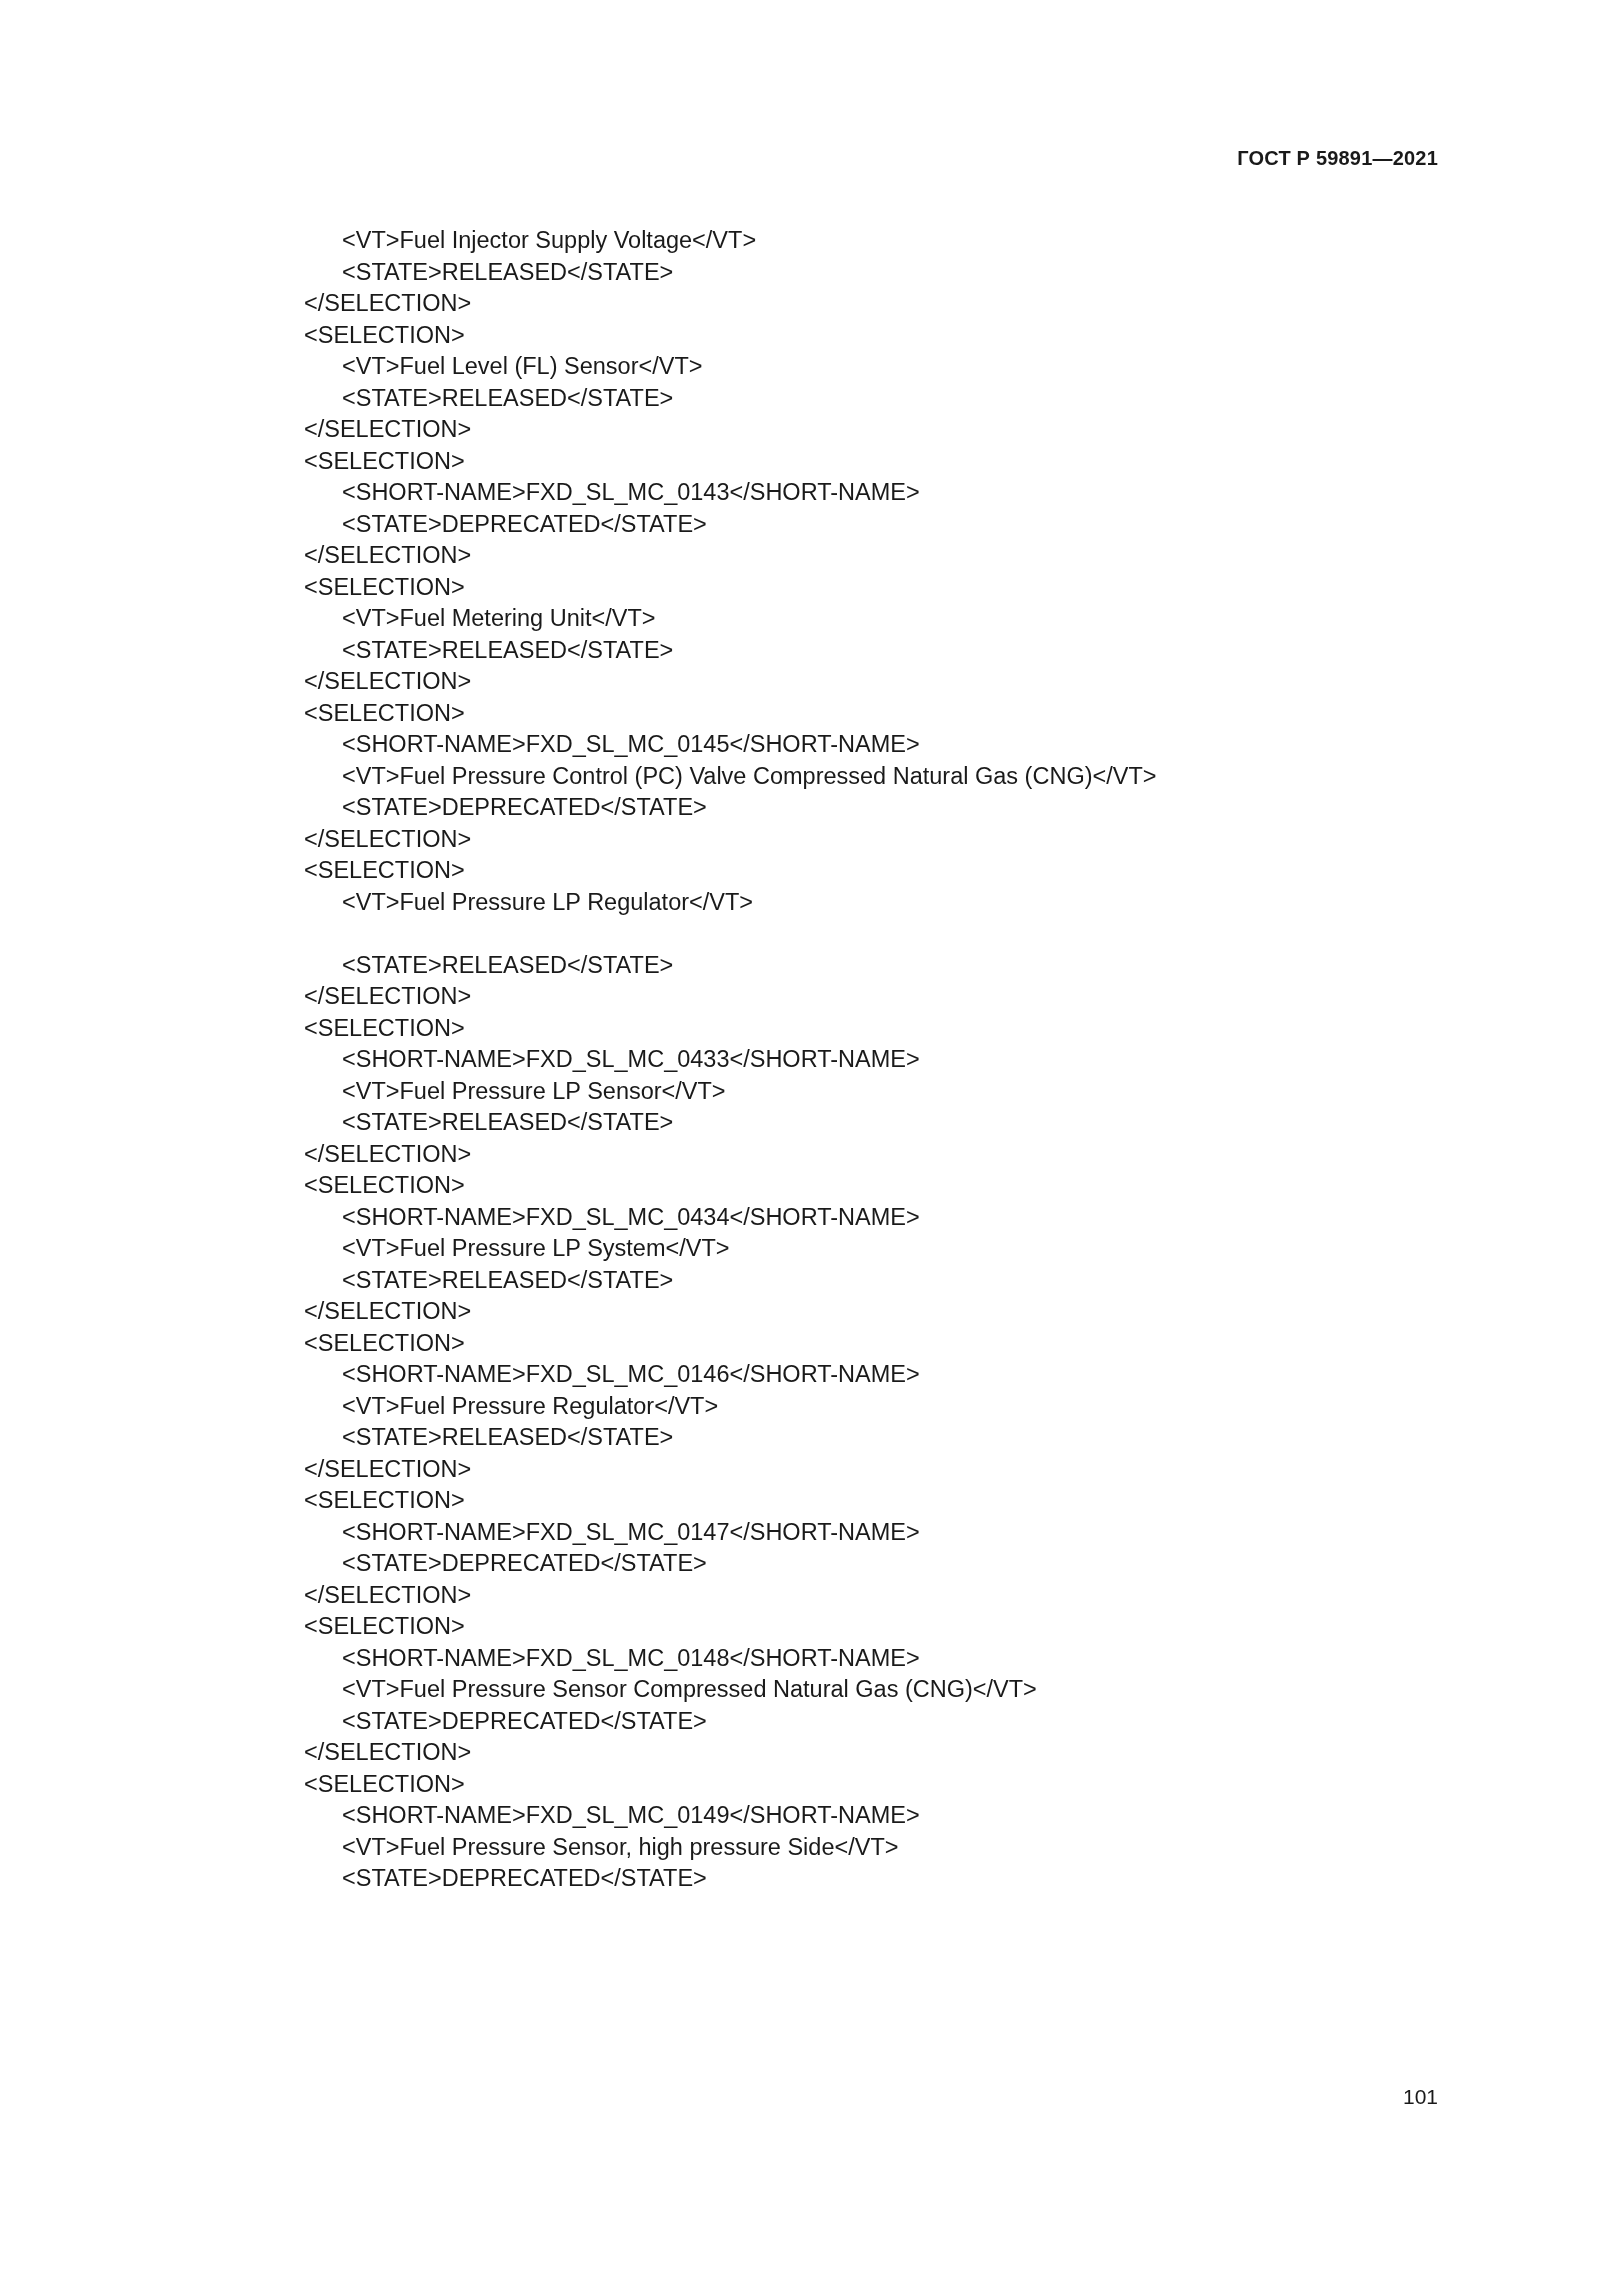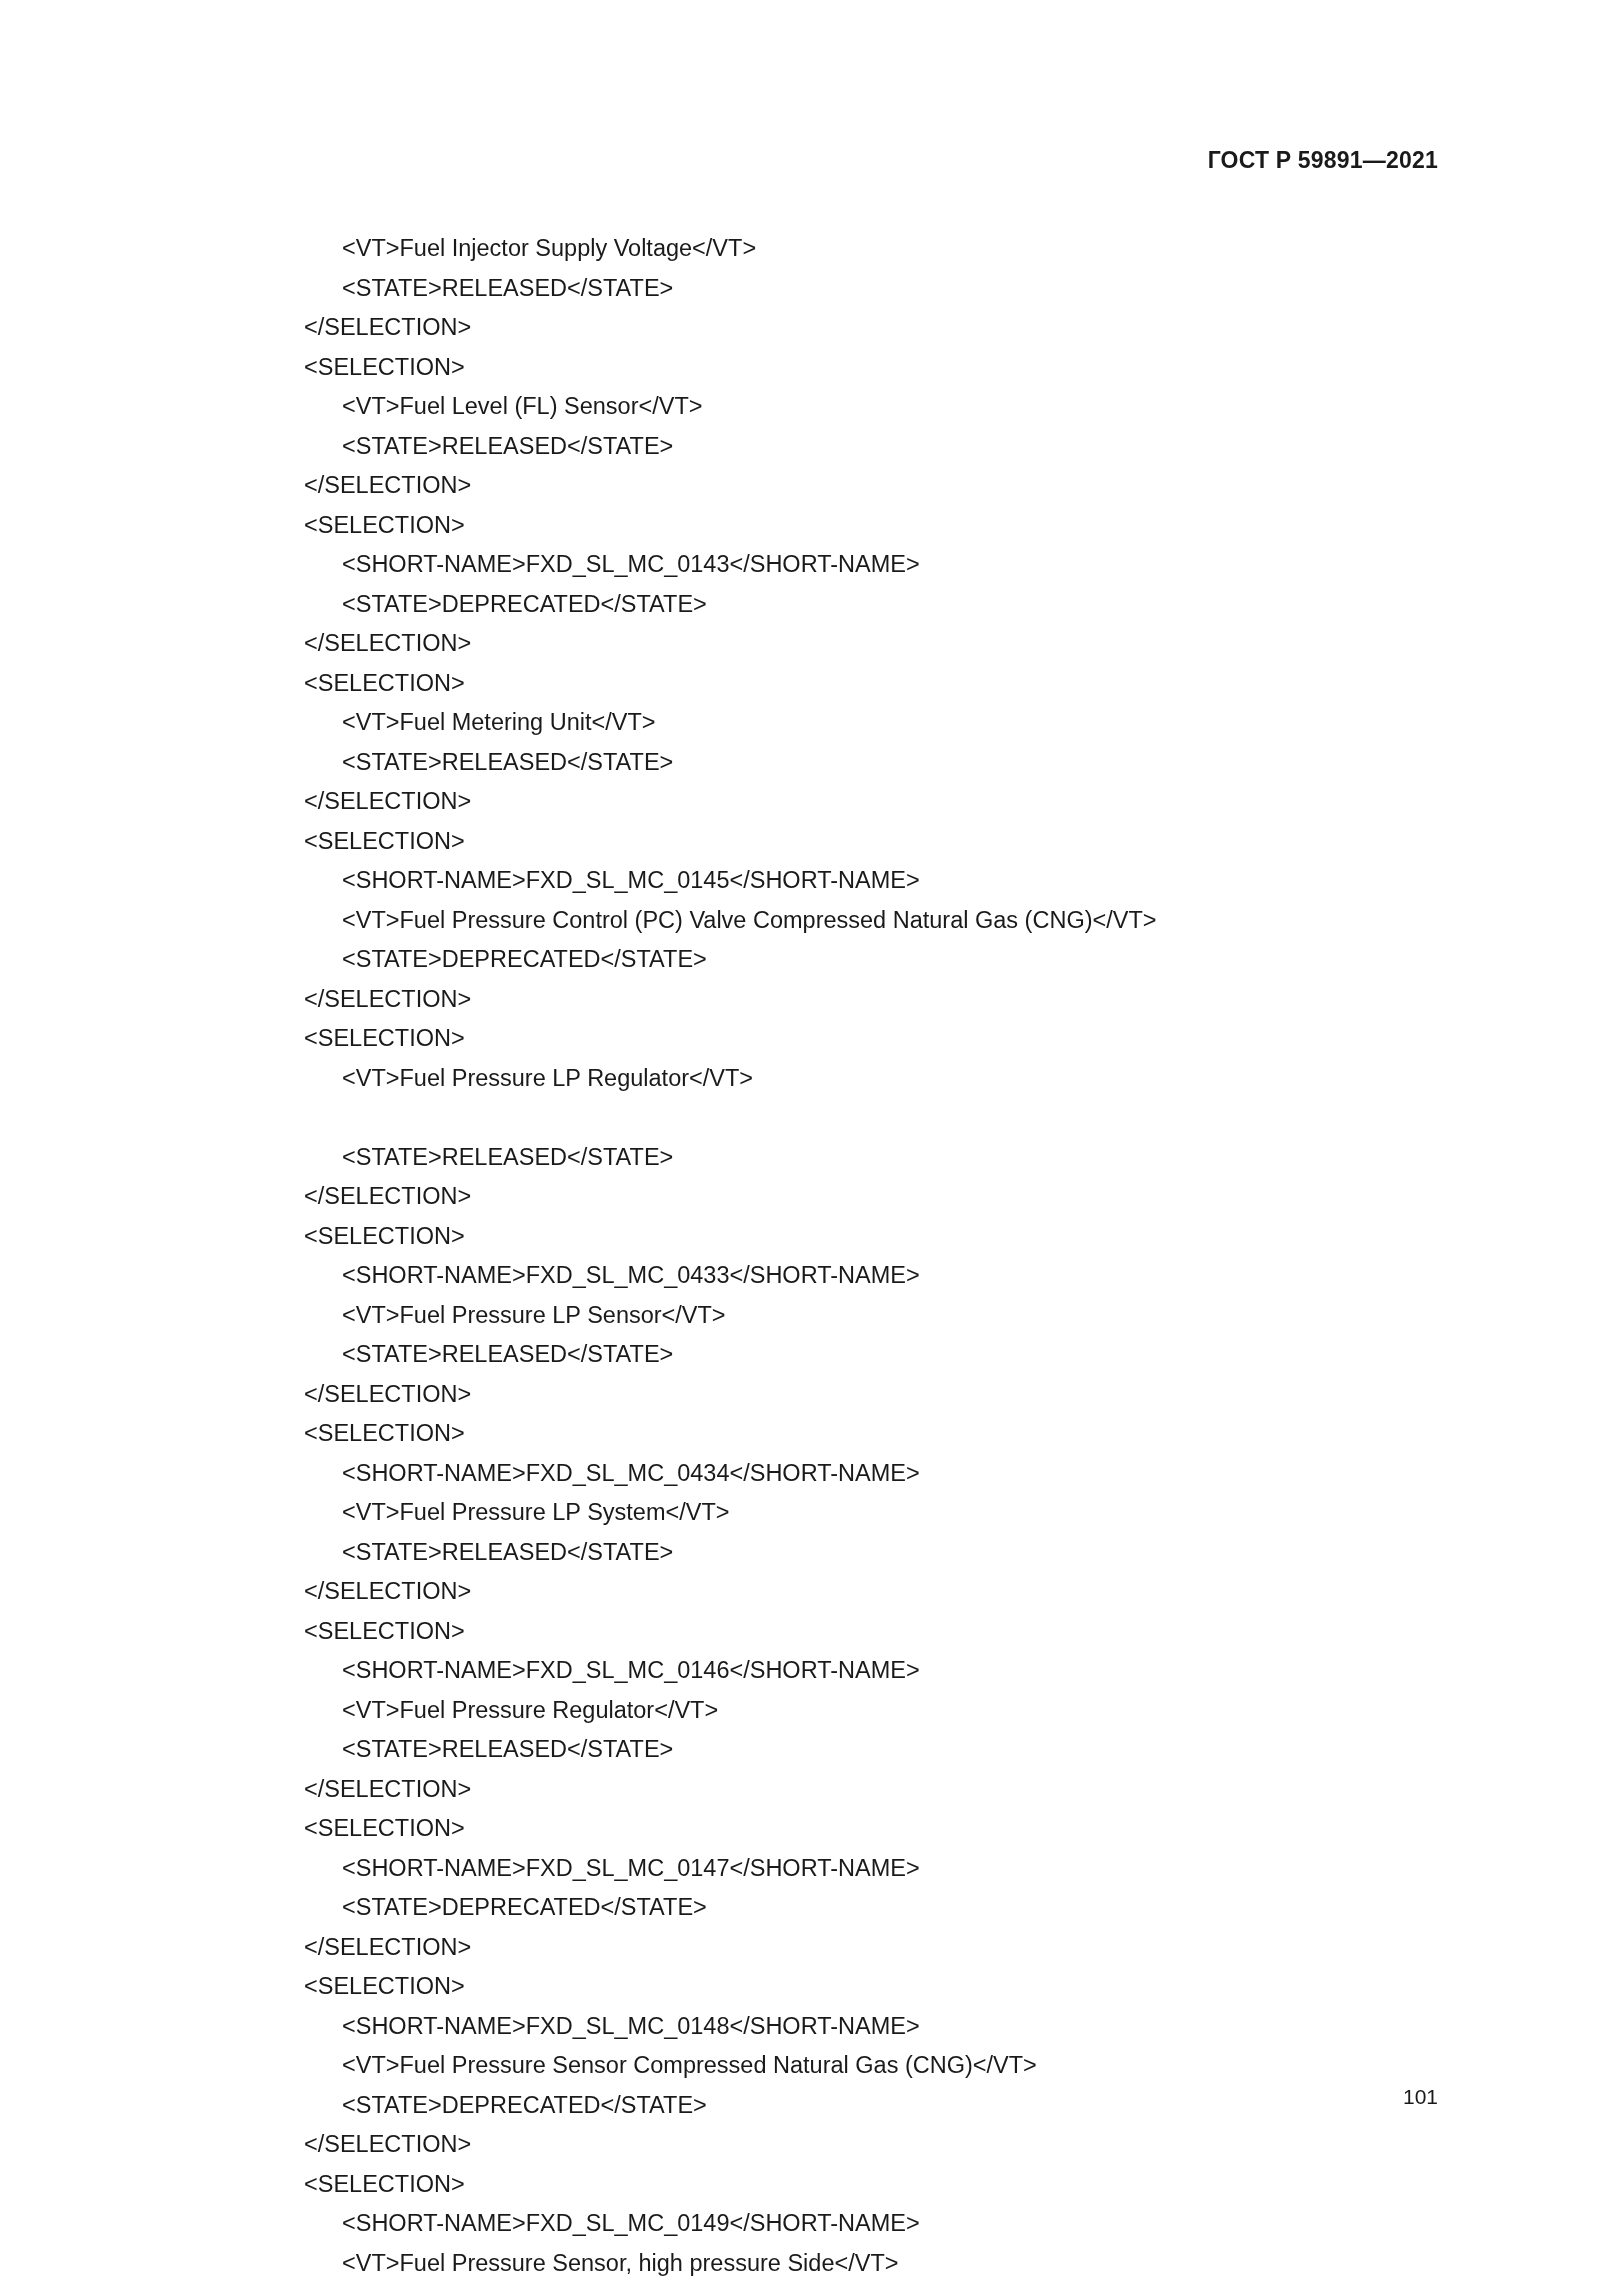--- a/index.html
+++ b/index.html
@@ -1,20 +1,20 @@
 <!DOCTYPE html>
 <html><head>
 <meta charset="utf-8">
 <style>
   html, body { margin:0; padding:0; background:#ffffff; }
   body { width:1621px; height:2293px; position:relative; overflow:hidden;
          font-family:"Liberation Sans", sans-serif; color:#1a1a1a; }
-  .header { position:absolute; top:147px; right:183px; font-weight:bold; font-size:23px; letter-spacing:0.2px; }
+  .header { position:absolute; top:147px; right:183px; font-weight:bold; font-size:20px; letter-spacing:0.2px; }
   .code { position:absolute; top:225px; left:304px; }
-  .line { height:31.5px; line-height:31.5px; font-size:23.5px; white-space:pre;margin-top:8px; }
+  .line { height:31.5px; line-height:31.5px; font-size:23.5px; white-space:pre; }
   .line.ind { padding-left:38px; }
   .line.blank { height:31.5px; }
   .pagenum { position:absolute; top:2085px; right:183px; font-size:21px; }
 </style>
 </head>
 <body>
 
 <div class="header">ГОСТ Р 59891—2021</div>
 
 <div class="code" id="code-block">

